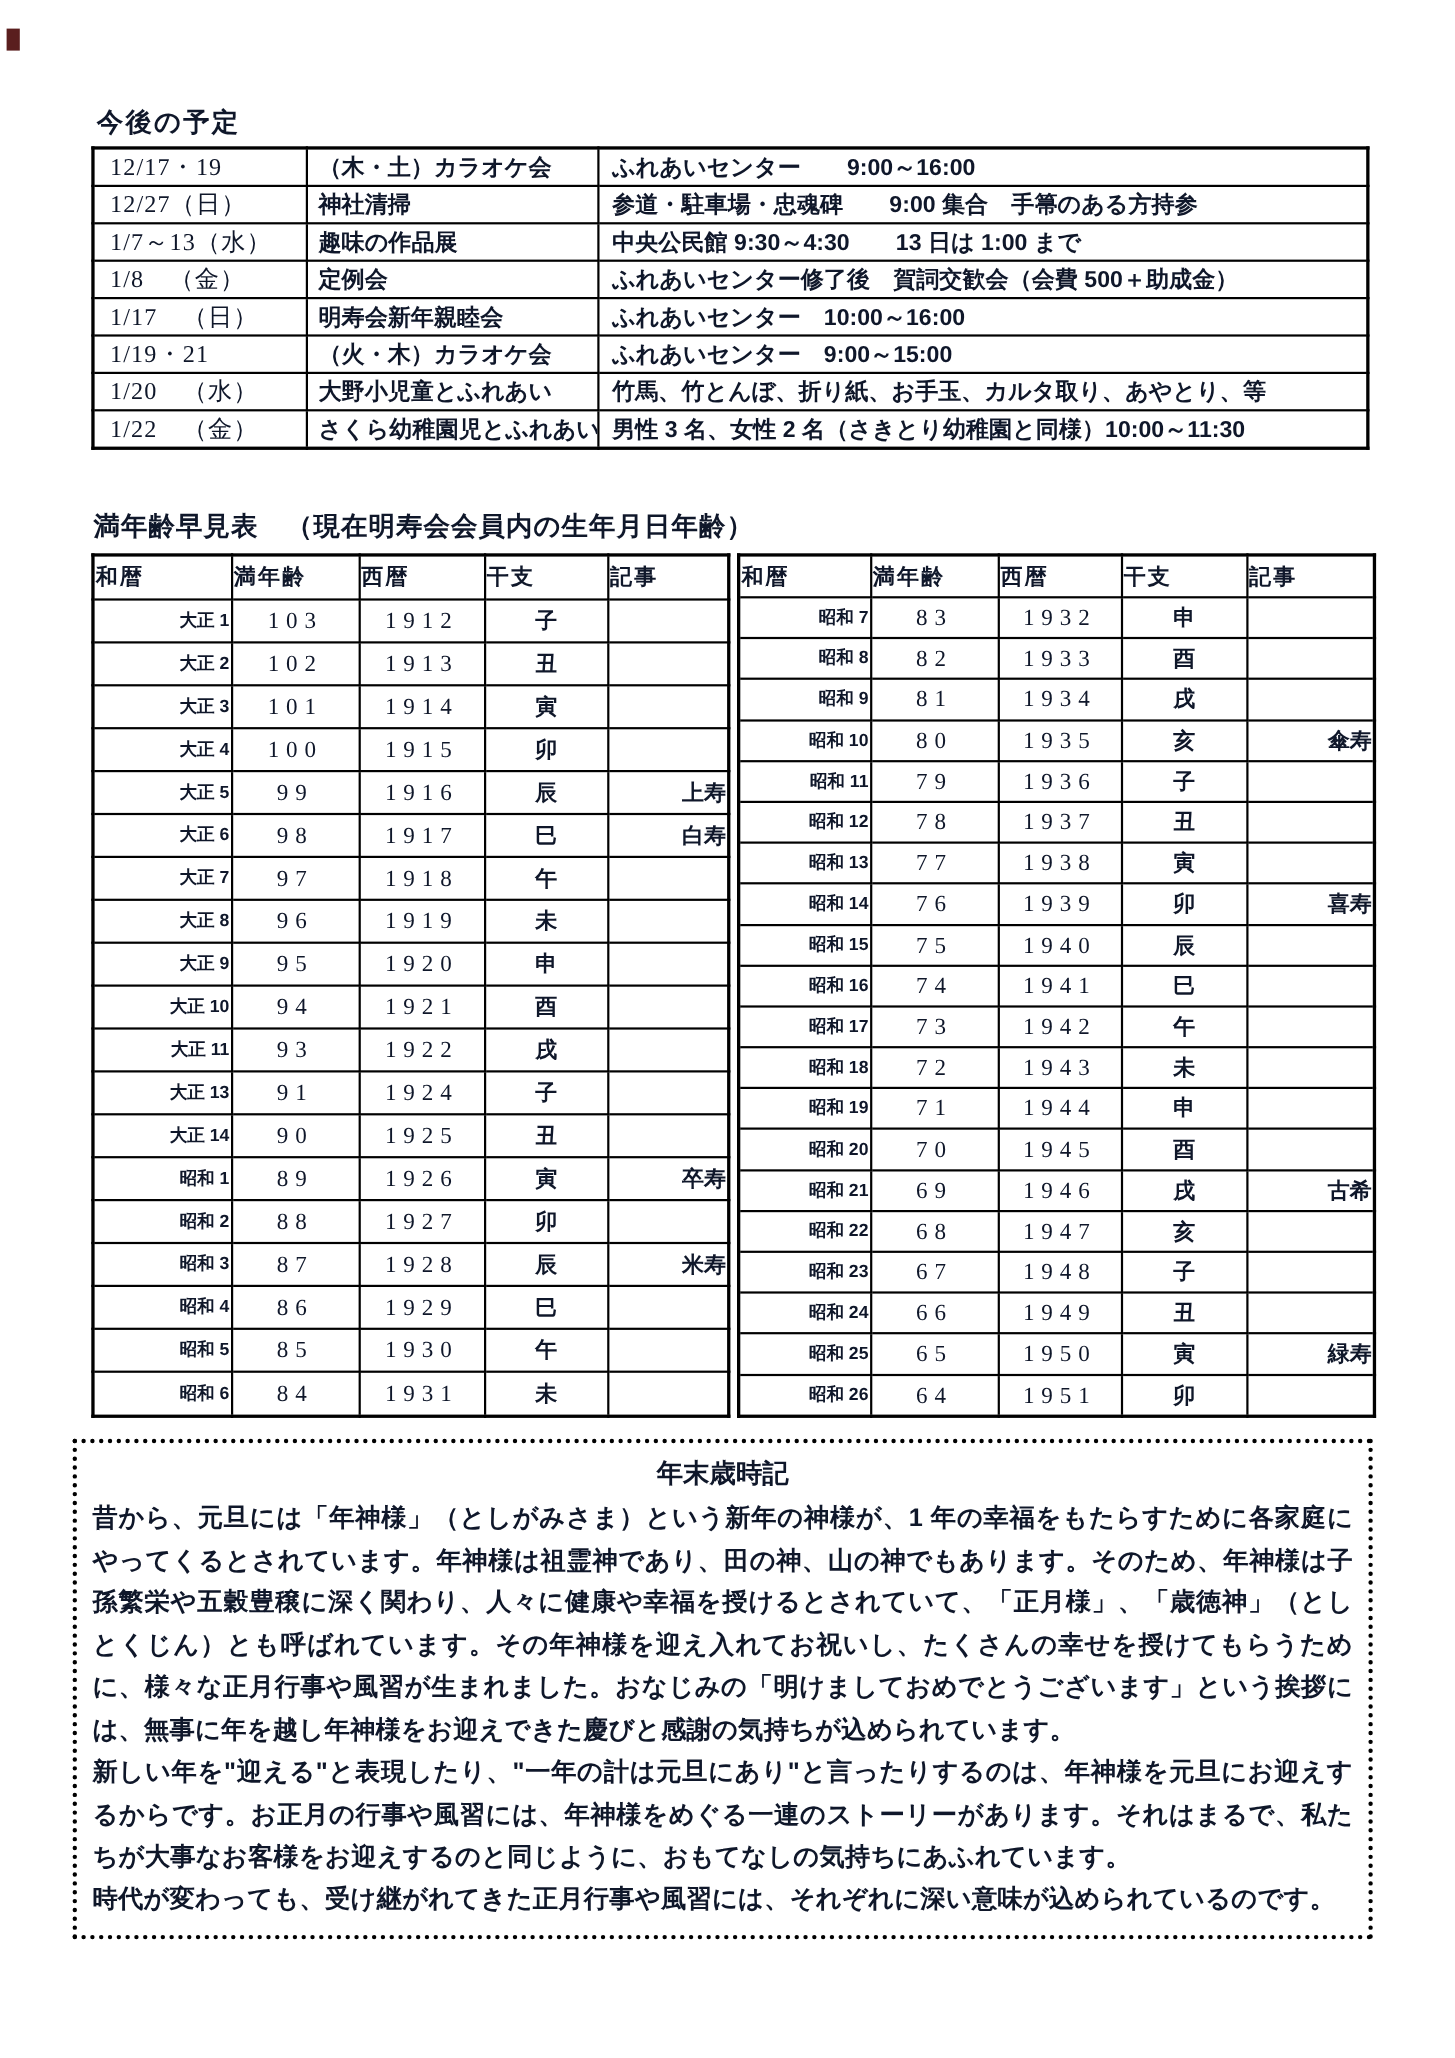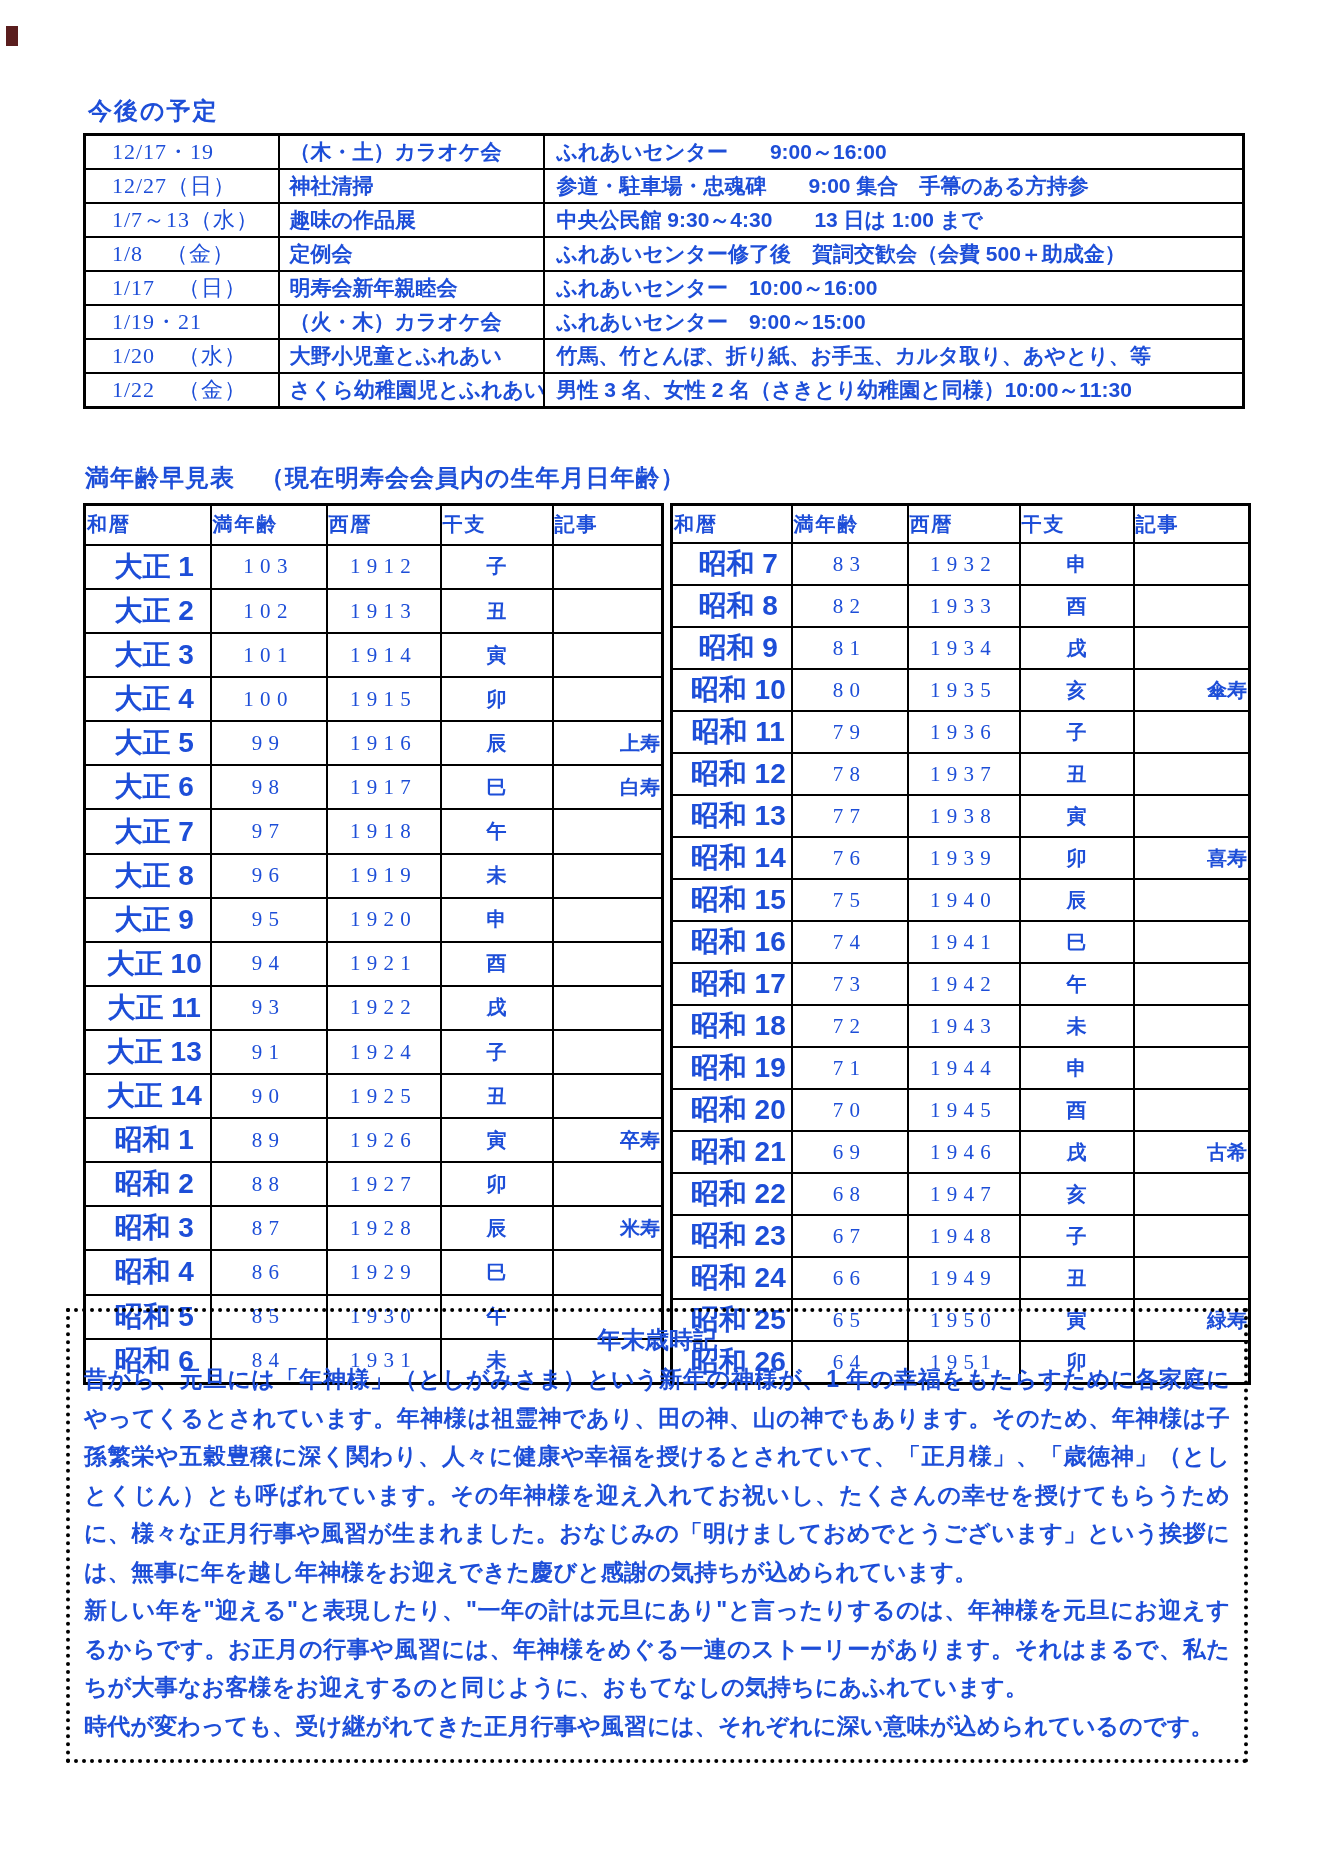--- a/index.html
+++ b/index.html
@@ -1,39 +1,39 @@
 <!DOCTYPE html>
 <html><head>
 <meta charset="utf-8">
 <style>
   html,body{margin:0;padding:0;background:#fff;}
-  .page{position:relative;width:1323px;height:1871px;background:#ffffff;color:#1d4ed8;
+  .page{position:relative;width:1323px;height:1871px;background:#ffffff;color:#0f172a;
         font-family:"Liberation Sans", sans-serif;overflow:hidden;}
   .corner-mark{position:absolute;left:6px;top:26px;width:12px;height:20px;background:#5a1e1e;}
 
   .sec-title{position:absolute;left:88px;top:95px;font-size:24px;font-weight:bold;letter-spacing:2px;}
 
   table{border-collapse:collapse;table-layout:fixed;}
 
   
   .schedule{position:absolute;left:83px;top:133px;width:1159px;border:3px solid #000;}
   .schedule td{border:2px solid #000;height:29px;overflow:hidden;white-space:nowrap;vertical-align:middle;}
   .col-date{font-family:"Liberation Serif", serif;font-size:22px;font-weight:normal;
-            padding-left:26px;letter-spacing:1px;}
+            padding-left:14px;letter-spacing:1px;}
   .col-event{font-size:21px;font-weight:bold;padding-left:10px;margin-top:46px;}
   .col-detail{font-size:21px;font-weight:bold;padding-left:12px;}
 
   
   .age-title{position:absolute;left:85px;top:462px;font-size:24px;font-weight:bold;letter-spacing:1px;}
   .age-wrap{position:absolute;left:83px;top:503px;width:1162px;display:flex;gap:6px;}
   .age-table{width:578px;border:3px solid #000;}
   .age-table th{border:2px solid #000;height:34px;font-size:20px;font-weight:bold;
                 text-align:left;letter-spacing:2px;}
   .age-table td{border:2px solid #000;height:33.2px;overflow:hidden;white-space:nowrap;vertical-align:middle;}
-  .age-c0{font-size:28px;font-weight:bold;padding-left:14px;text-align:center;}
+  .age-c0{font-size:16px;font-weight:bold;padding-left:14px;text-align:right;}
   .age-c1,.age-c2{font-family:"Liberation Serif", serif;font-size:21px;text-align:center;letter-spacing:0.3em;}
   .age-c3{font-size:20px;font-weight:bold;text-align:center;}
   .age-c4{font-size:20px;font-weight:bold;text-align:right;padding-left:4px;}
 
   
   .essay{position:absolute;left:66px;top:1308px;width:1182px;border:4px dotted #000;
          padding:8px 14px 14px 14px;box-sizing:border-box;}
   .essay-title{font-size:24px;font-weight:bold;line-height:40px;text-align:center;}
   .essay p{margin:0;font-size:23px;font-weight:bold;line-height:38.5px;text-align:justify;
            letter-spacing:0.2px;}

